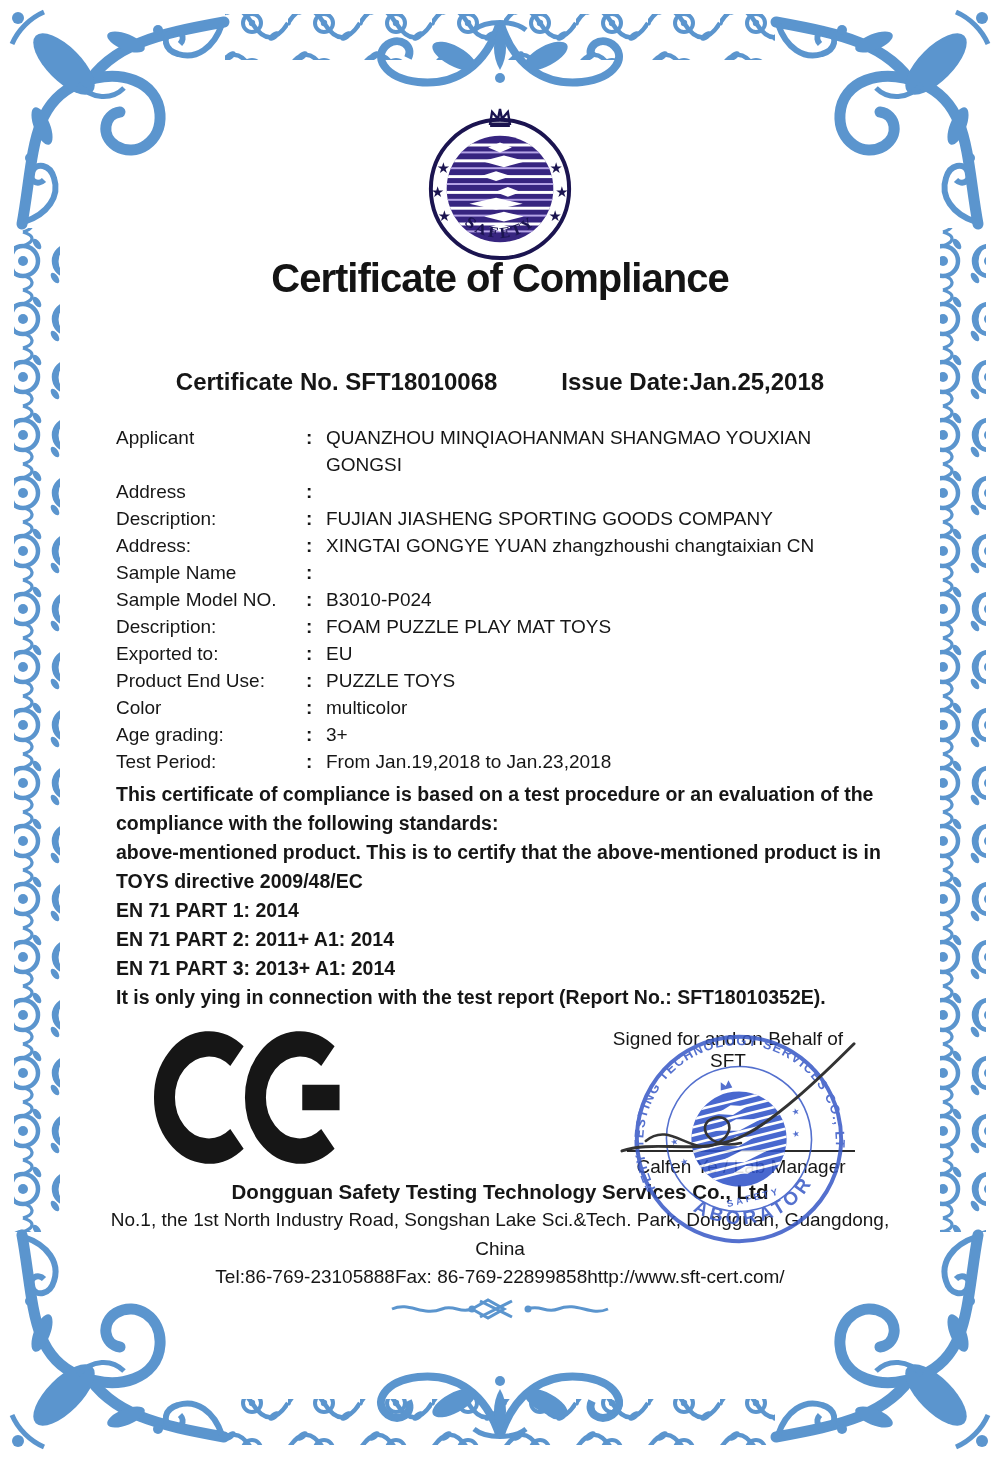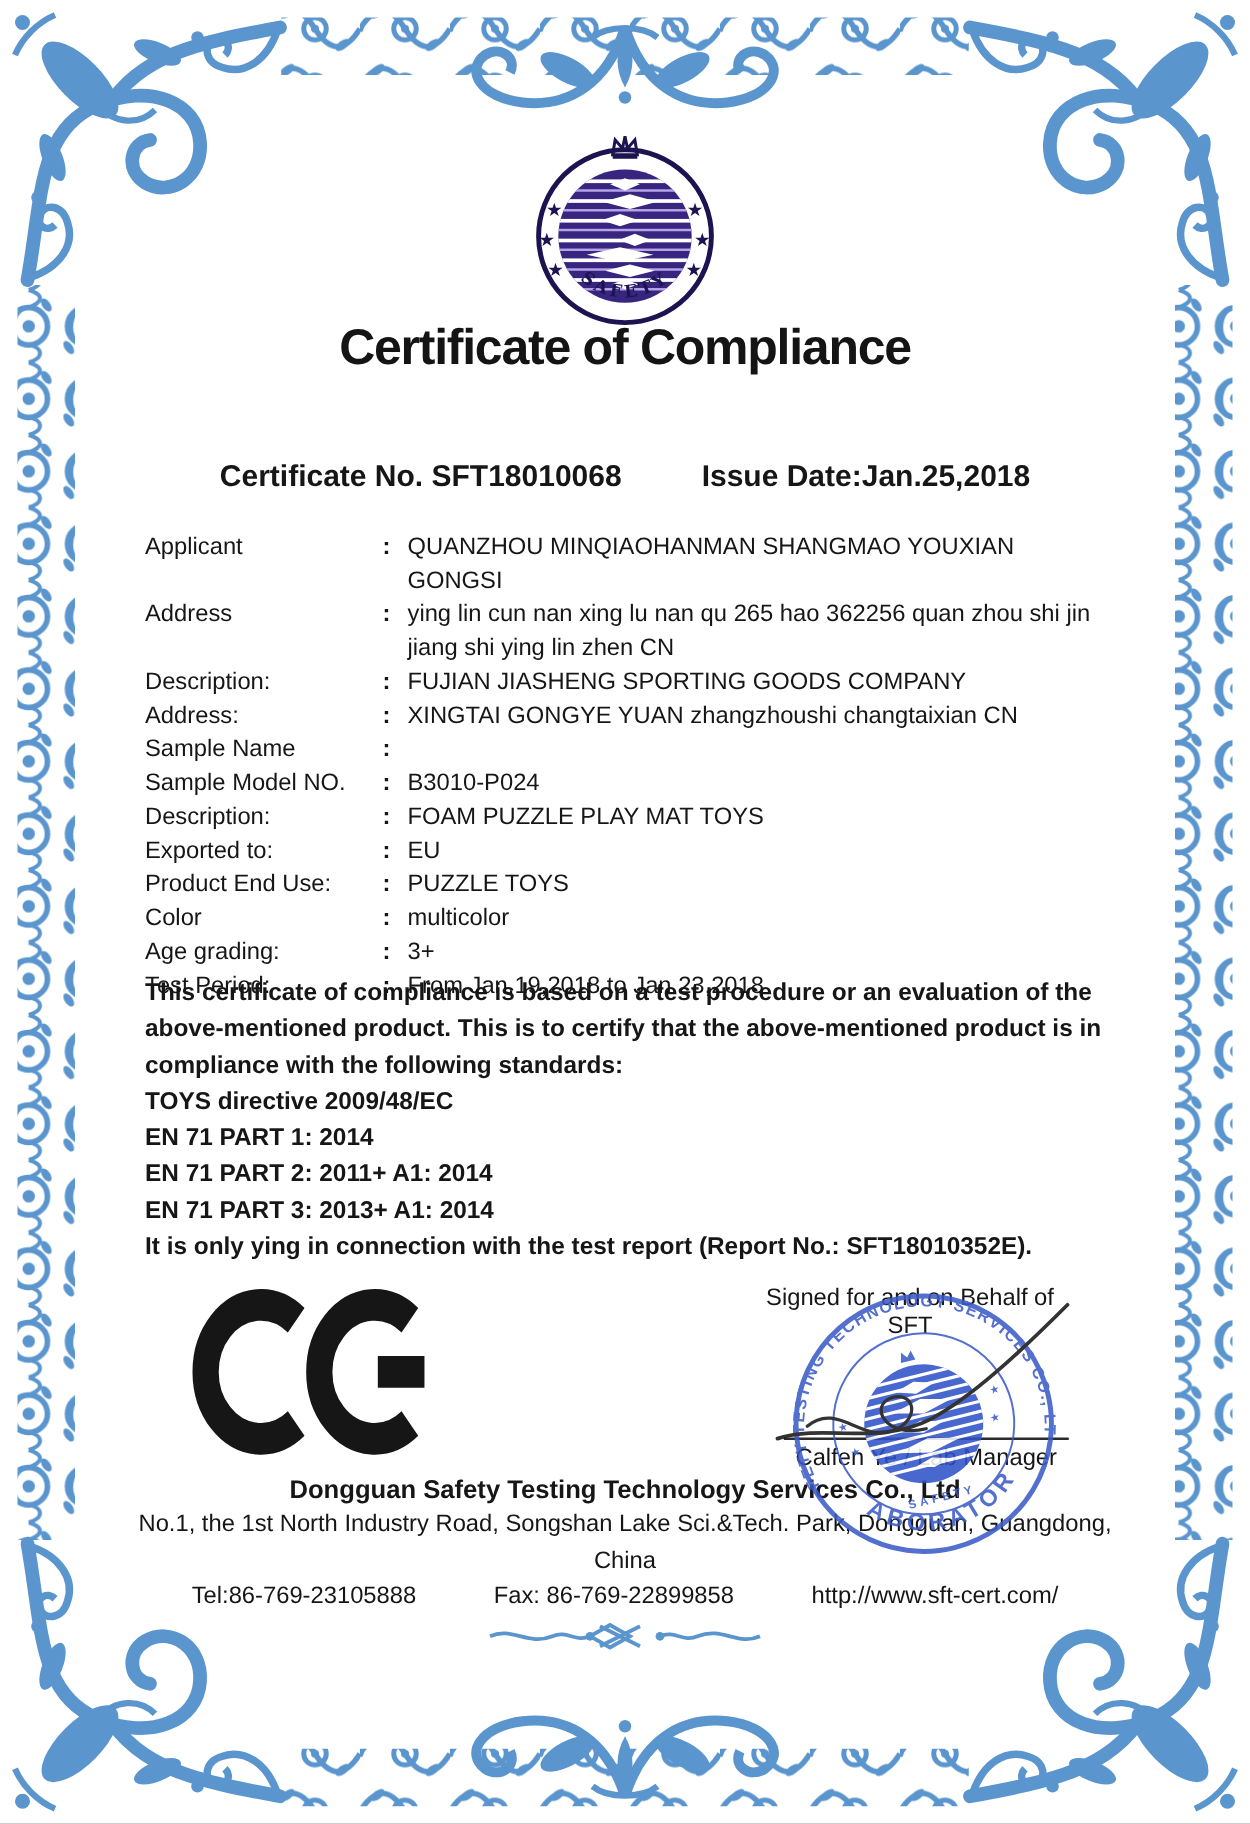--- a/index.html
+++ b/index.html
@@ -28,21 +28,21 @@
   .fvalue{flex:1;}
   .statement{left:116px;top:780px;width:784px;font-size:19.5px;font-weight:bold;line-height:29px;}
   .ce-mark{left:153px;top:1027px;width:206px;height:141px;}
   .signedfor{left:598px;top:1028px;width:260px;text-align:center;font-size:19px;}
   .stamp{left:620px;top:1020px;width:238px;height:238px;opacity:.87;z-index:4;}
   .sigline{left:627px;top:1150px;width:228px;border-top:2px solid #2b2b2b;height:0;}
   .signer{left:608px;top:1156px;width:266px;text-align:center;font-size:19px;}
   .company{left:0;top:1180px;width:100%;text-align:center;font-size:20.5px;font-weight:bold;}
   .addr1{left:0;top:1209px;width:100%;text-align:center;font-size:19px;}
   .addr2{left:0;top:1238px;width:100%;text-align:center;font-size:19px;}
-  .contact{left:0;top:1266px;width:100%;display:flex;justify-content:center;gap:62px;font-size:19px;}
+  .contact{left:0;top:1266px;width:100%;display:flex;justify-content:center;font-size:19px;}
   .divider{left:388px;top:1293px;width:224px;height:32px;}
 </style>
 </head>
 <body>
 
 <div class="page">
 
   <svg class="abs border-svg" viewBox="0 0 1000 1459" xmlns="http://www.w3.org/2000/svg">
     <defs>
       <g id="vineTileH">
@@ -160,21 +160,20 @@
 
     <div class="abs fields">
       <div class="frow">
           <span class="flabel">Applicant</span>
           <span class="fcolon">:</span>
           <span class="fvalue">QUANZHOU MINQIAOHANMAN SHANGMAO YOUXIAN GONGSI</span>
         </div>
       <div class="frow">
           <span class="flabel">Address</span>
           <span class="fcolon">:</span>
-          <span class="fvalue">ying lin cun nan xing lu nan qu 265 hao 362256 quan zhou shi jin jiang shi ying lin zhen CN</span>
         </div>
       <div class="frow">
           <span class="flabel">Description:</span>
           <span class="fcolon">:</span>
           <span class="fvalue">FUJIAN JIASHENG SPORTING GOODS COMPANY</span>
         </div>
       <div class="frow">
           <span class="flabel">Address:</span>
           <span class="fcolon">:</span>
           <span class="fvalue">XINGTAI GONGYE YUAN zhangzhoushi changtaixian CN</span>
@@ -215,22 +214,22 @@
         </div>
       <div class="frow">
           <span class="flabel">Test Period:</span>
           <span class="fcolon">:</span>
           <span class="fvalue">From Jan.19,2018 to Jan.23,2018</span>
         </div>
     </div>
 
     <div class="abs statement">
       <div>This certificate of compliance is based on a test procedure or an evaluation of the</div>
+      <div>compliance with the following standards:</div>
       <div>above-mentioned product. This is to certify that the above-mentioned product is in</div>
-      <div>compliance with the following standards:</div>
       <div>TOYS directive 2009/48/EC</div>
       <div>EN 71 PART 1: 2014</div>
       <div>EN 71 PART 2: 2011+ A1: 2014</div>
       <div>EN 71 PART 3: 2013+ A1: 2014</div>
       <div>It is only ying in connection with the test report (Report No.: SFT18010352E).</div>
     </div>
 
     <svg class="abs ce-mark" viewBox="0 0 265 150" preserveAspectRatio="none" xmlns="http://www.w3.org/2000/svg">
       <path d="M 108,31 A 57 57 0 1 0 108,119" fill="none" stroke="#161616" stroke-width="27"></path>
       <path d="M 225,31 A 57 57 0 1 0 225,119" fill="none" stroke="#161616" stroke-width="27"></path>

